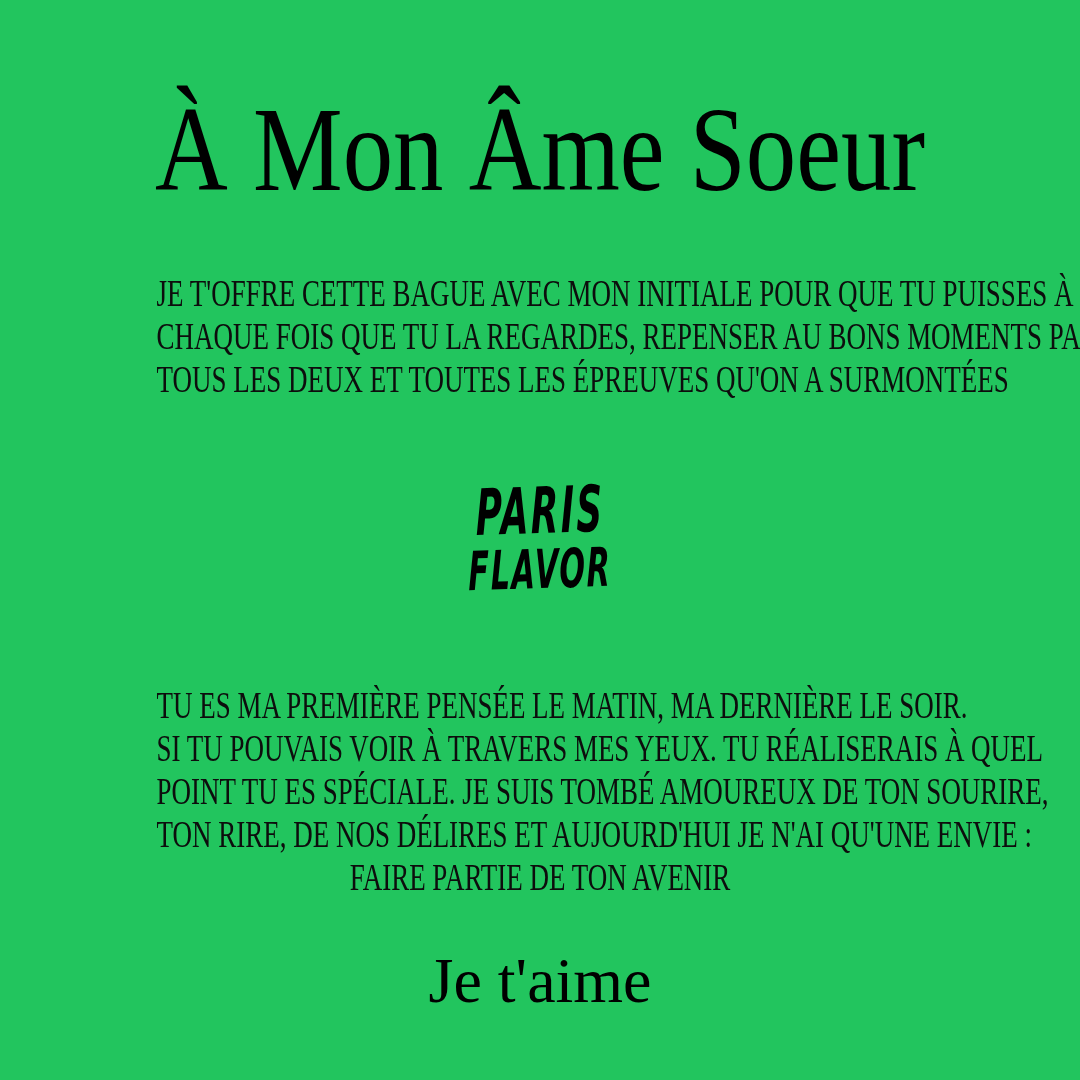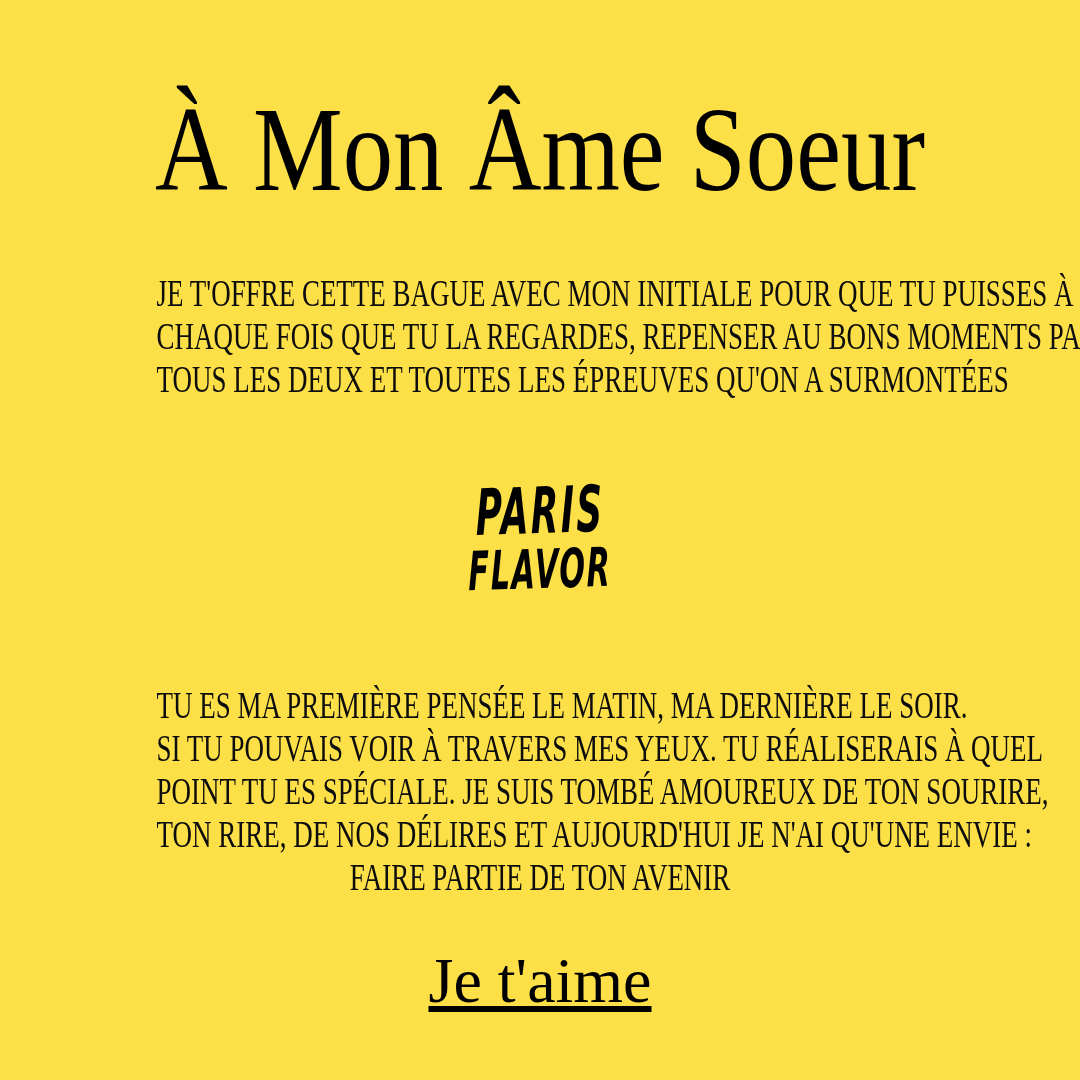--- a/index.html
+++ b/index.html
@@ -3,21 +3,21 @@
 <meta charset="utf-8">
 <style>
   html, body {
     margin: 0;
     padding: 0;
   }
   .canvas {
     position: relative;
     width: 1080px;
     height: 1080px;
-    background: #fde047;
+    background: #22c55e;
     overflow: hidden;
     color: #000000;
   }
   .title {
     position: absolute;
     top: 90px;
     left: 0;
     right: 0;
     text-align: center;
     font-family: "Liberation Serif", serif;
@@ -78,21 +78,20 @@
     position: absolute;
     top: 946px;
     left: 0;
     right: 0;
     text-align: center;
     font-family: "Liberation Serif", serif;
     font-size: 64px;
     line-height: 1.1;
     white-space: nowrap;
     color: #000000;
-    text-decoration: underline;
   }
 </style>
 </head>
 <body>
 
 <div class="canvas">
 
   <div class="title">À Mon Âme Soeur</div>
 
   <div class="para para-1">

